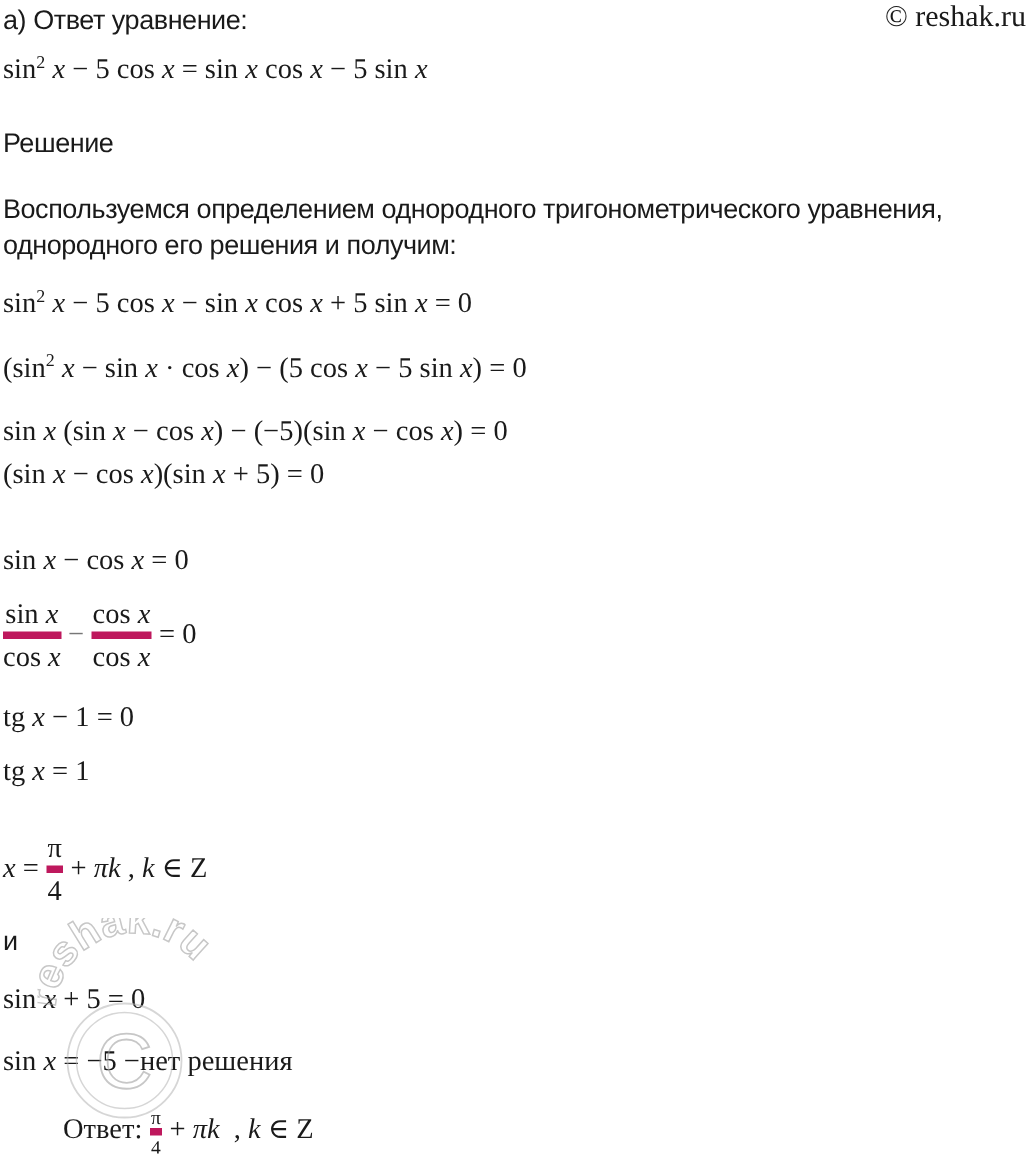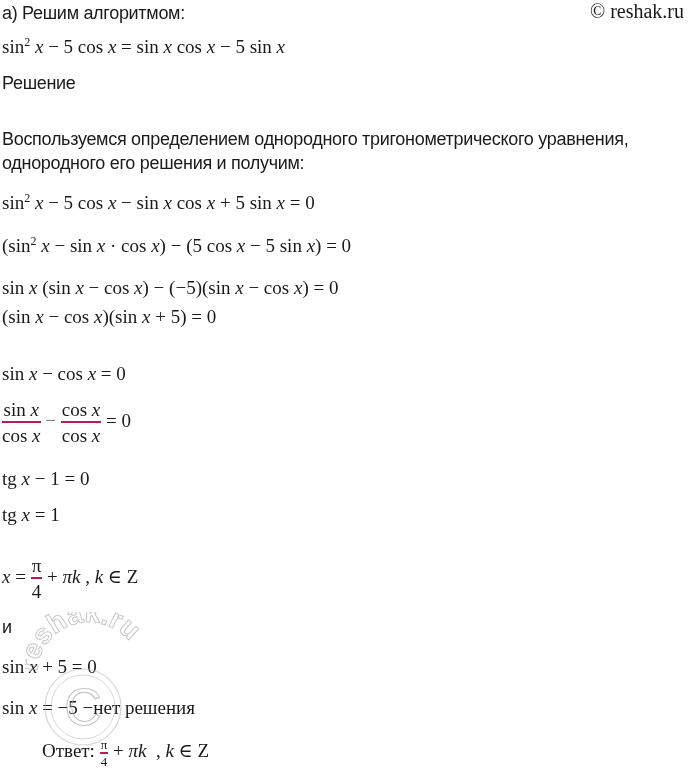--- a/index.html
+++ b/index.html
@@ -13,43 +13,43 @@
     font-size: 19px; line-height: 22px;
   }
   .text { font-family: "Liberation Sans Narrow", "Liberation Sans", "DejaVu Sans", sans-serif; font-size: 18px; letter-spacing: -0.3px; }
   .m { font-family: "Liberation Serif", "DejaVu Serif", serif; font-size: 19px; }
   .i { font-style: italic; }
   sup { font-size: 12px; vertical-align: 7px; line-height: 0; }
   .frac {
     display: inline-block; vertical-align: middle; text-align: center;
     line-height: 1;
   }
-  .frac .num { display: block; padding: 0 1px 2px; border-bottom: 2px solid #be185d; }
+  .frac .num { display: block; padding: 0 1px 2px; border-bottom: 5px solid #be185d; }
   .frac .den { display: block; padding-top: 3px; }
   .frac.small { font-size: 13px; }
   .frac.small .num { padding-bottom: 1px; }
   .frac.small .den { padding-top: 1px; }
   .copyright {
     position: absolute; right: 4px; top: 0px;
     font-family: "Liberation Serif", serif; font-size: 20px; color: #1a1a1a;
   }
   .watermark {
     position: absolute; left: 25px; top: 612px; width: 130px; height: 145px;
     pointer-events: none; opacity: 0.55;
   }
 </style>
 </head>
 <body>
 
-<div class="line text" style="top:2px;">а) Решим алгоритмом:</div>
+<div class="line text" style="top:2px;">а) Ответ уравнение:</div>
 <div class="copyright">© reshak.ru</div>
 
 <div class="line m" style="top:36px;">sin<sup>2</sup> <span class="i">x</span> − 5 cos <span class="i">x</span> = sin <span class="i">x</span> cos <span class="i">x</span> − 5 sin <span class="i">x</span></div>
 
-<div class="line text" style="top:72px;">Решение</div>
+<div class="line text" style="top:84px;">Решение</div>
 
 <div class="line text" style="top:128px;">Воспользуемся определением однородного тригонометрического уравнения,</div>
 <div class="line text" style="top:152px;">однородного его решения и получим:</div>
 
 <div class="line m" style="top:192px;">sin<sup>2</sup> <span class="i">x</span> − 5 cos <span class="i">x</span> − sin <span class="i">x</span> cos <span class="i">x</span> + 5 sin <span class="i">x</span> = 0</div>
 
 <div class="line m" style="top:235px;">(sin<sup>2</sup> <span class="i">x</span> − sin <span class="i">x</span> · cos <span class="i">x</span>) − (5 cos <span class="i">x</span> − 5 sin <span class="i">x</span>) = 0</div>
 
 <div class="line m" style="top:277px;">sin <span class="i">x</span> (sin <span class="i">x</span> − cos <span class="i">x</span>) − (−5)(sin <span class="i">x</span> − cos <span class="i">x</span>) = 0</div>
 

